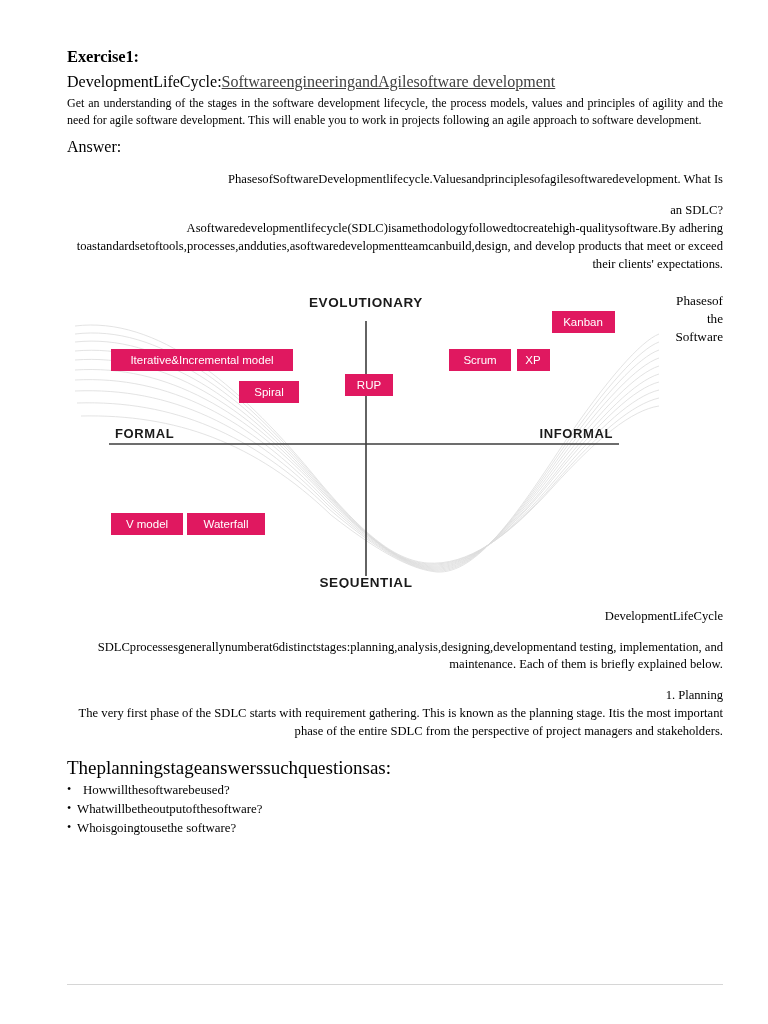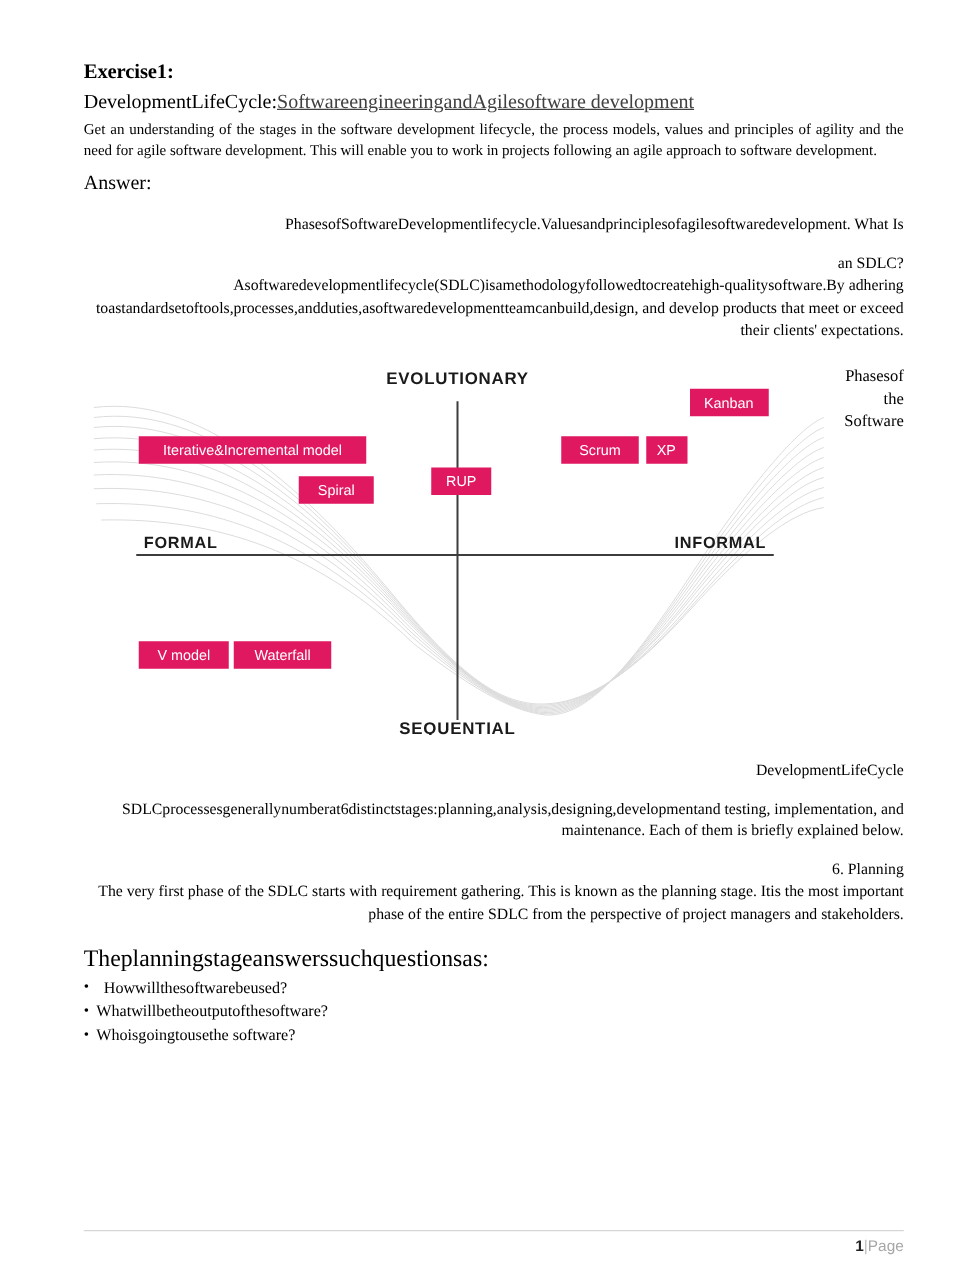--- a/index.html
+++ b/index.html
@@ -255,32 +255,31 @@
     <div class="gap-md"></div>
 
     <p class="body-sm">DevelopmentLifeCycle</p>
 
     <div class="gap-sm"></div>
 
     <p class="body-sm">SDLCprocessesgenerallynumberat6distinctstages:planning,analysis,designing,developmentand testing, implementation, and maintenance. Each of them is briefly explained below.</p>
 
     <div class="gap-sm"></div>
 
-    <p class="body-sm">6. Planning</p>
+    <p class="body-sm">1. Planning</p>
     <p class="body-sm">The very first phase of the SDLC starts with requirement gathering. This is known as the planning stage. Itis the most important phase of the entire SDLC from the perspective of project managers and stakeholders.</p>
 
     <div class="gap-sm"></div>
 
     <p class="q-intro">Theplanningstageanswerssuchquestionsas:</p>
 
     <ul class="q-list">
       <li class="wide-gap">Howwillthesoftwarebeused?</li>
       <li>Whatwillbetheoutputofthesoftware?</li>
       <li>Whoisgoingtousethe software?</li>
     </ul>
 
   </div>
 
   <div class="footer">
     <div class="footer-rule"></div>
-    <div class="footer-text"><span class="pg-num">1</span><span class="pg-sep">|</span><span>Page</span></div>
   </div>
 </div>
 
 </body></html>

